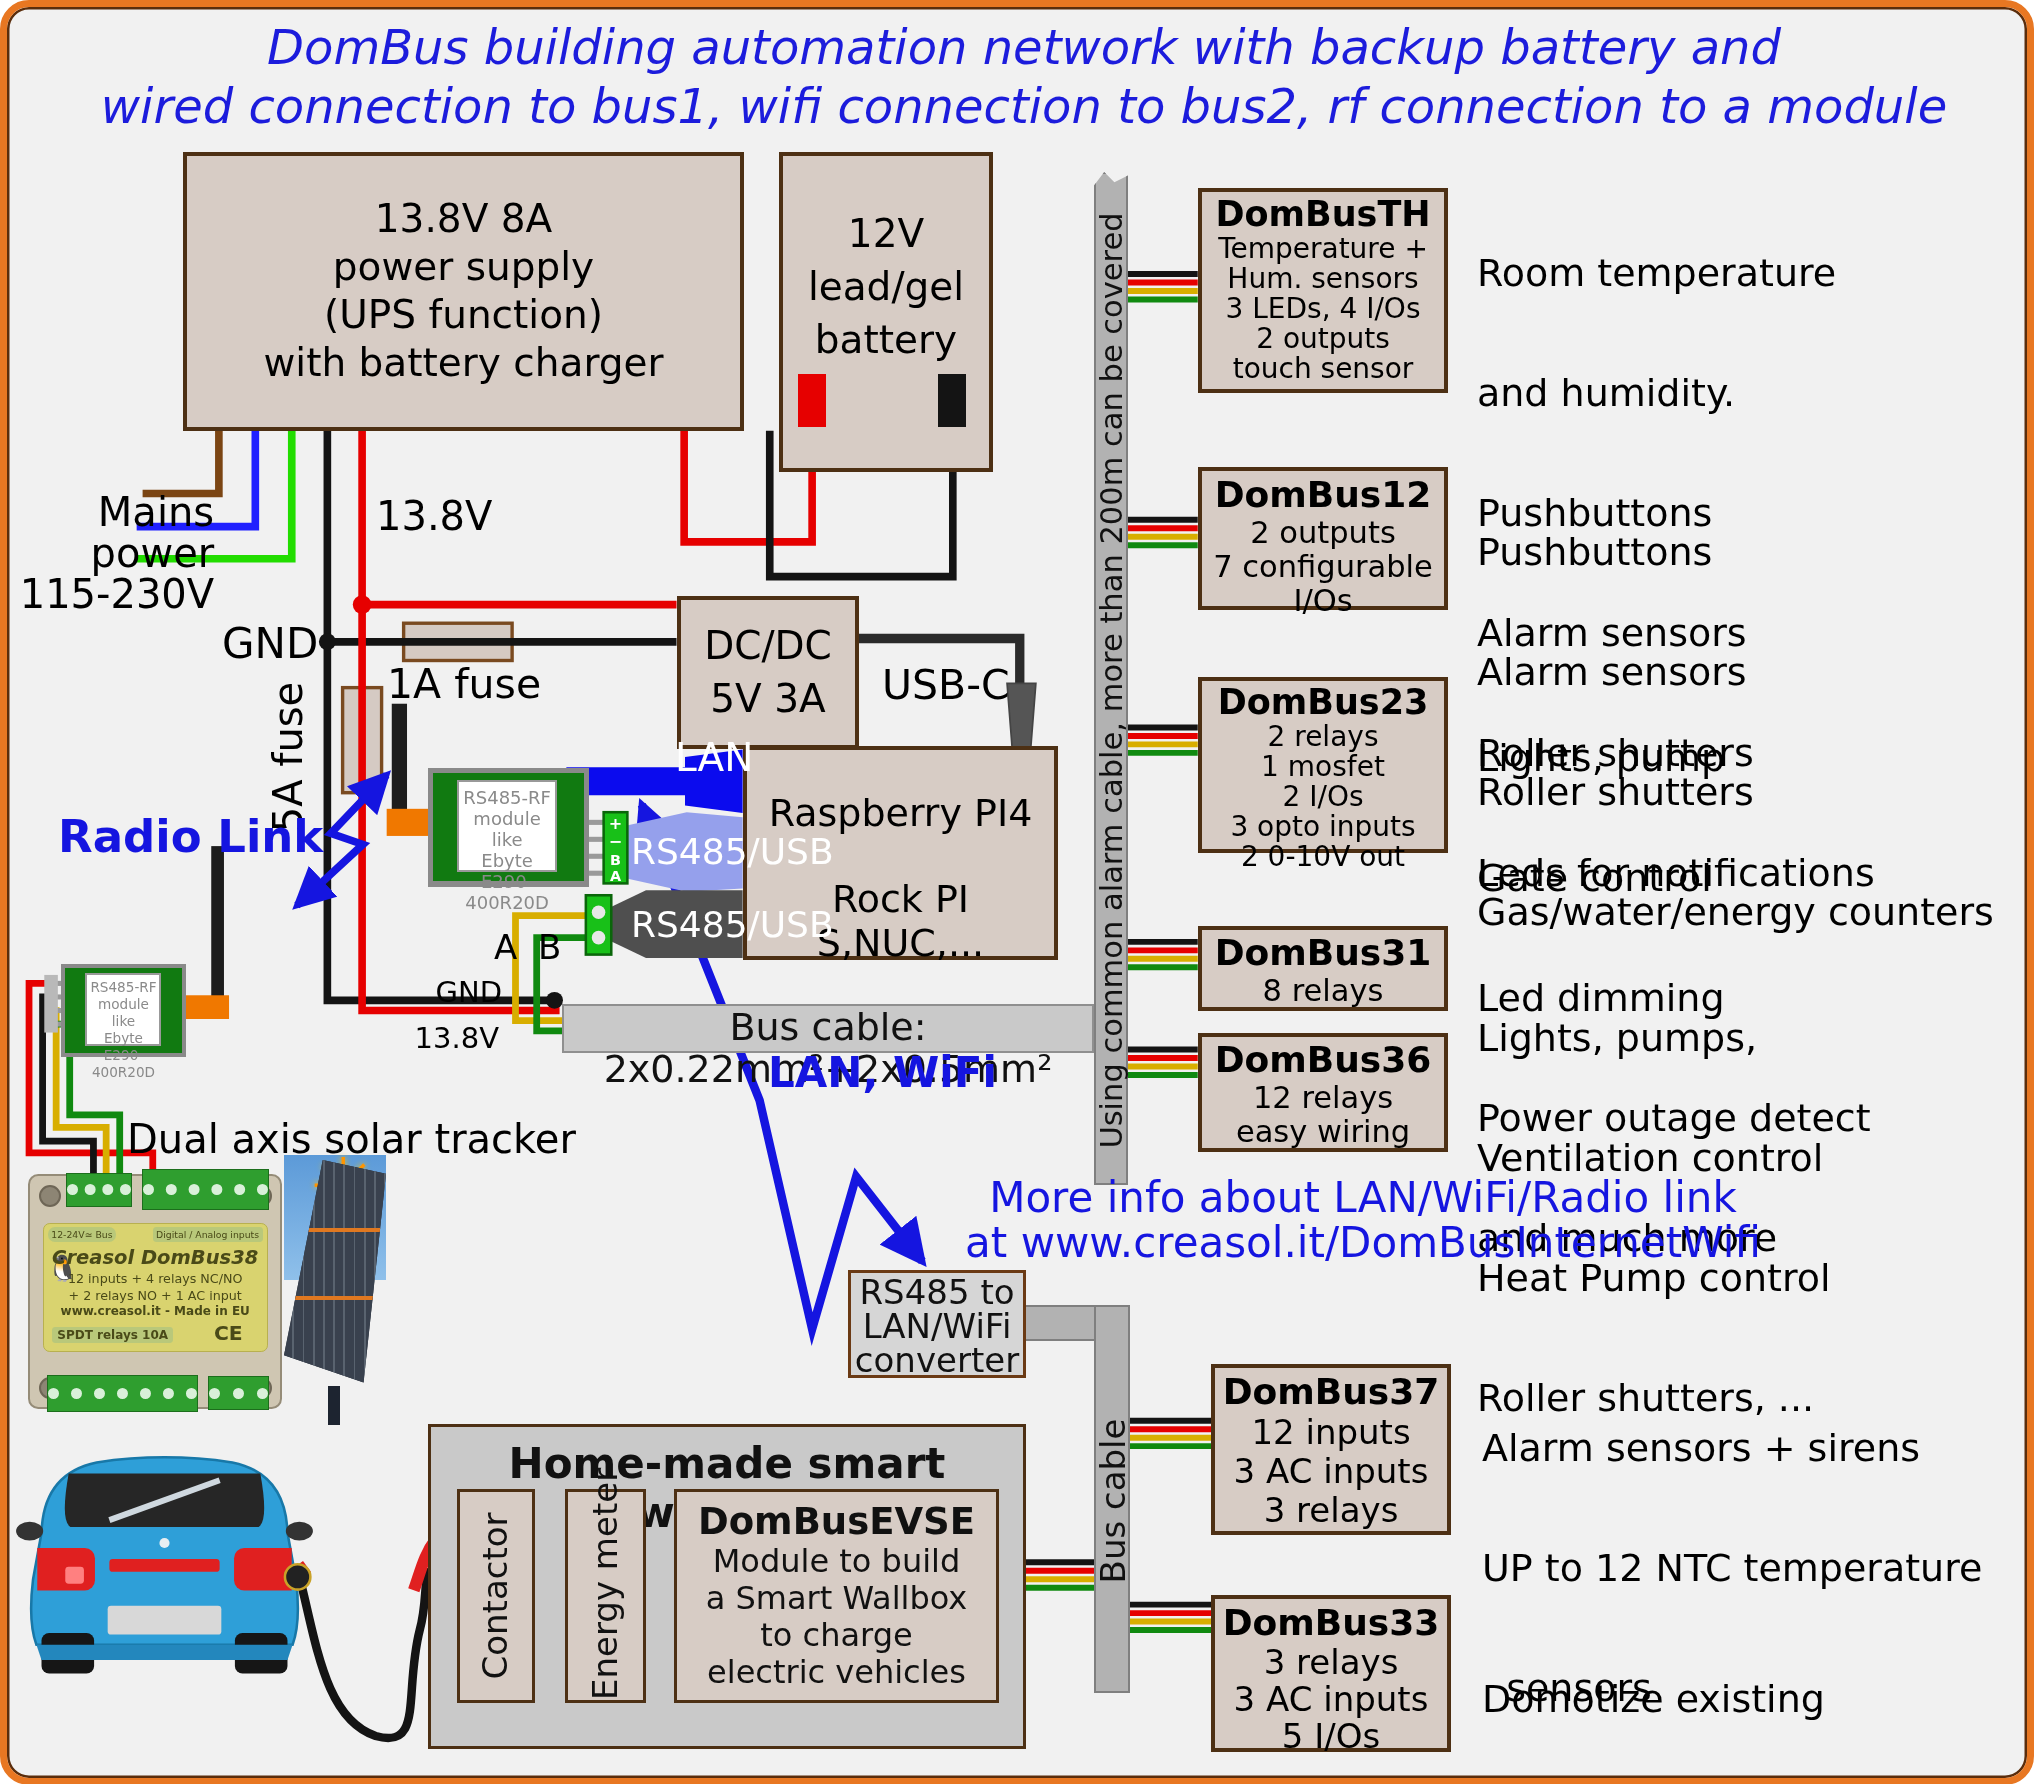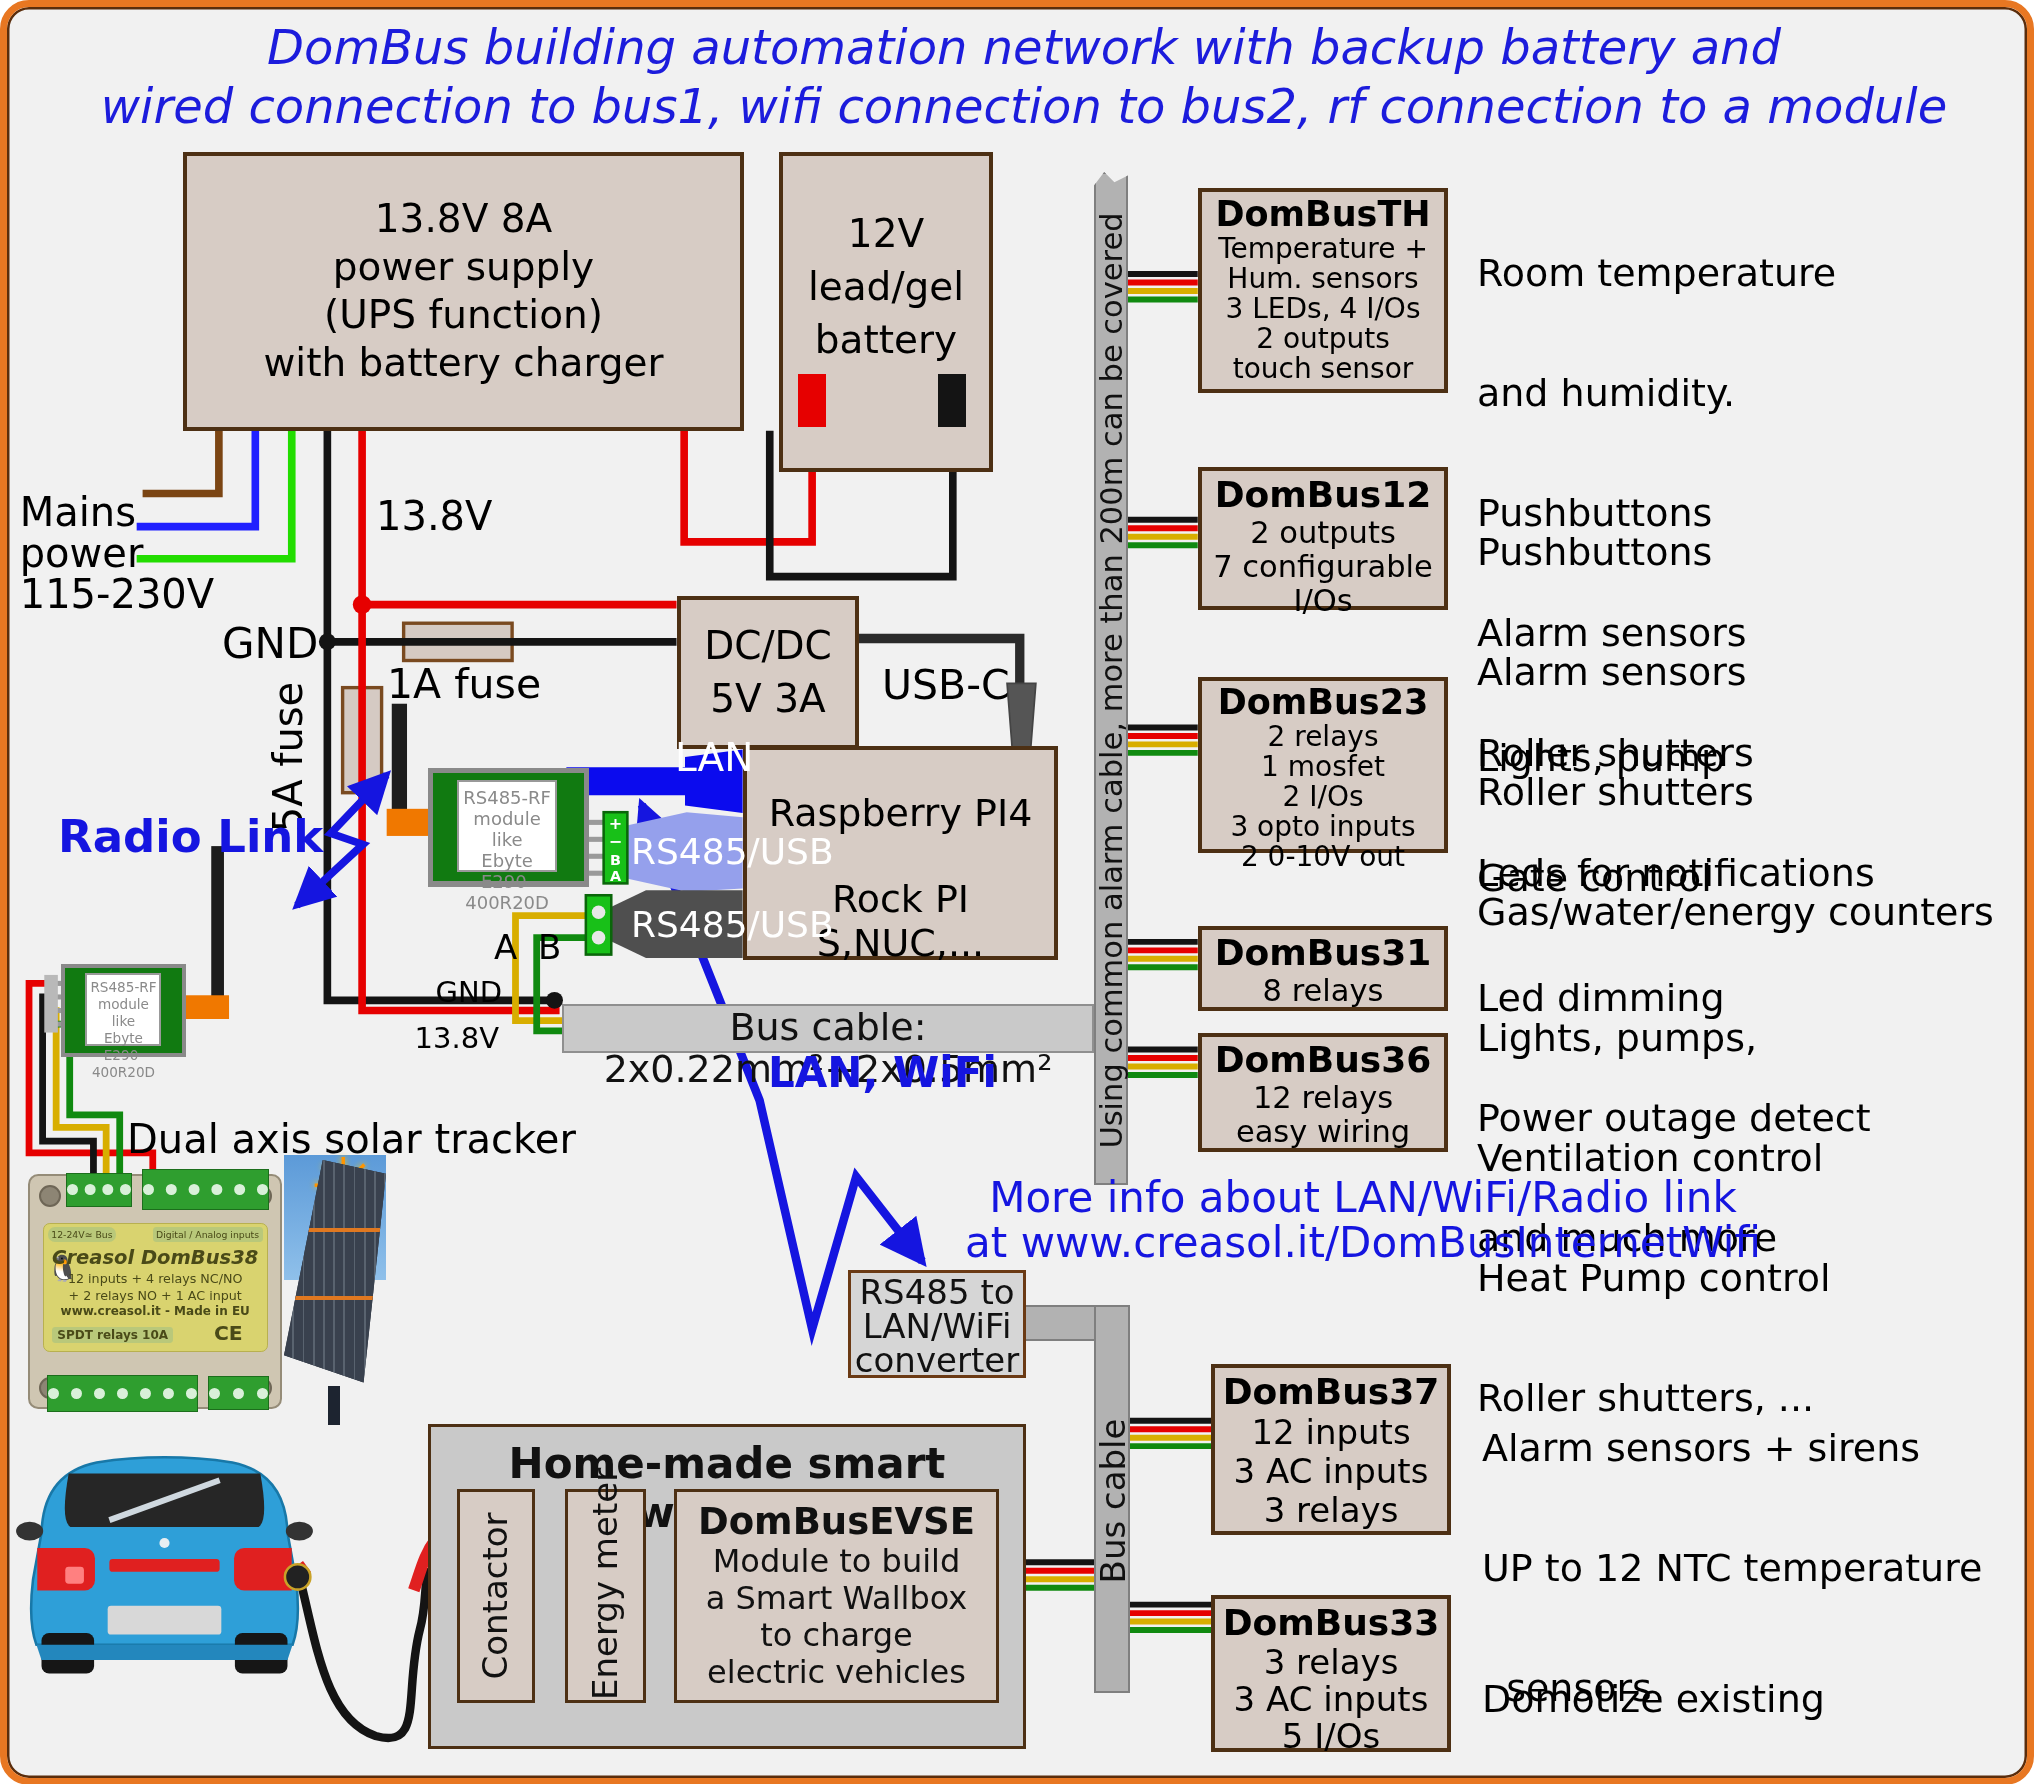--- a/index.html
+++ b/index.html
@@ -171,21 +171,21 @@
   </div>
 
   <div class="abs z2 box" style="left:772px;top:145px;width:214px;height:320px;font-size:39px;line-height:53px;padding-top:51px;">
     <div>12V</div>
     <div>lead/gel</div>
     <div>battery</div>
     <div class="abs" style="left:15.3px;top:218px;width:28px;height:53px;background:#e60000;"></div>
     <div class="abs" style="left:155px;top:218px;width:28px;height:53px;background:#141414;"></div>
   </div>
 
-  <div class="abs z2 lbl" style="left:12.7px;top:485px;font-size:40px;line-height:41px;">
+  <div class="abs z2 lbl" style="left:12.7px;top:485px;font-size:40px;line-height:41px;text-align:right;">
     <div>Mains</div>
     <div>power</div>
     <div>115-230V</div>
   </div>
 
   <div class="abs z2 lbl" style="left:369px;top:486px;font-size:40px;">13.8V</div>
   <div class="abs z2 lbl" style="left:215px;top:612px;font-size:42px;">GND</div>
   <div class="abs z2 lbl" style="left:380px;top:653px;font-size:41px;">1A fuse</div>
 
   <div class="vwrap z2" style="left:259px;top:657px;width:44px;height:186px;">

